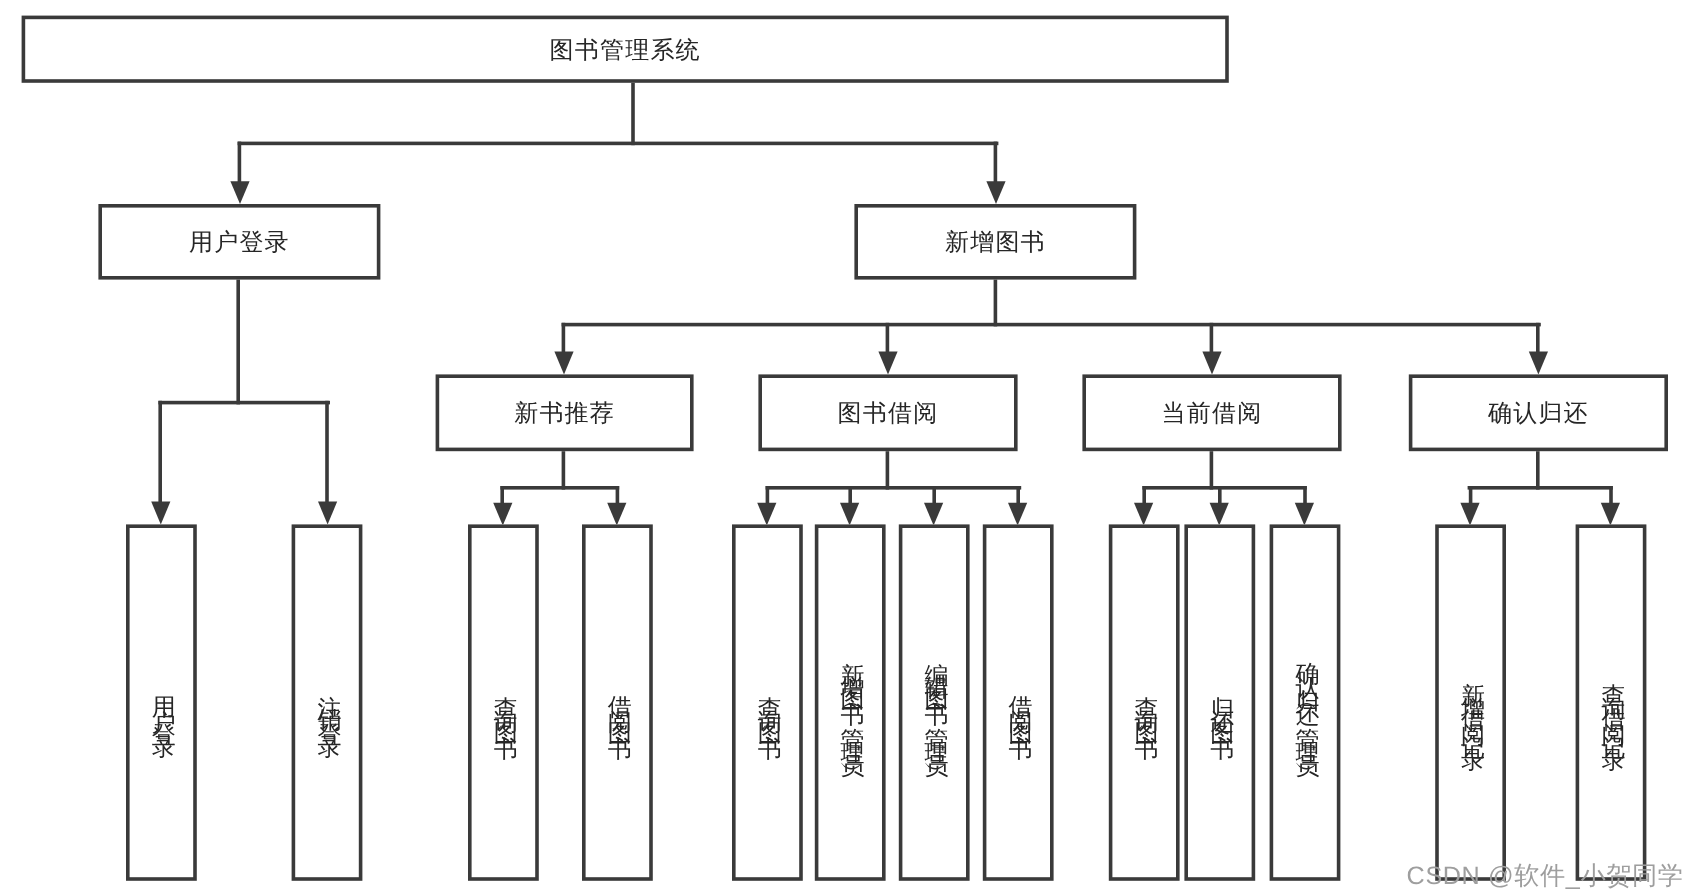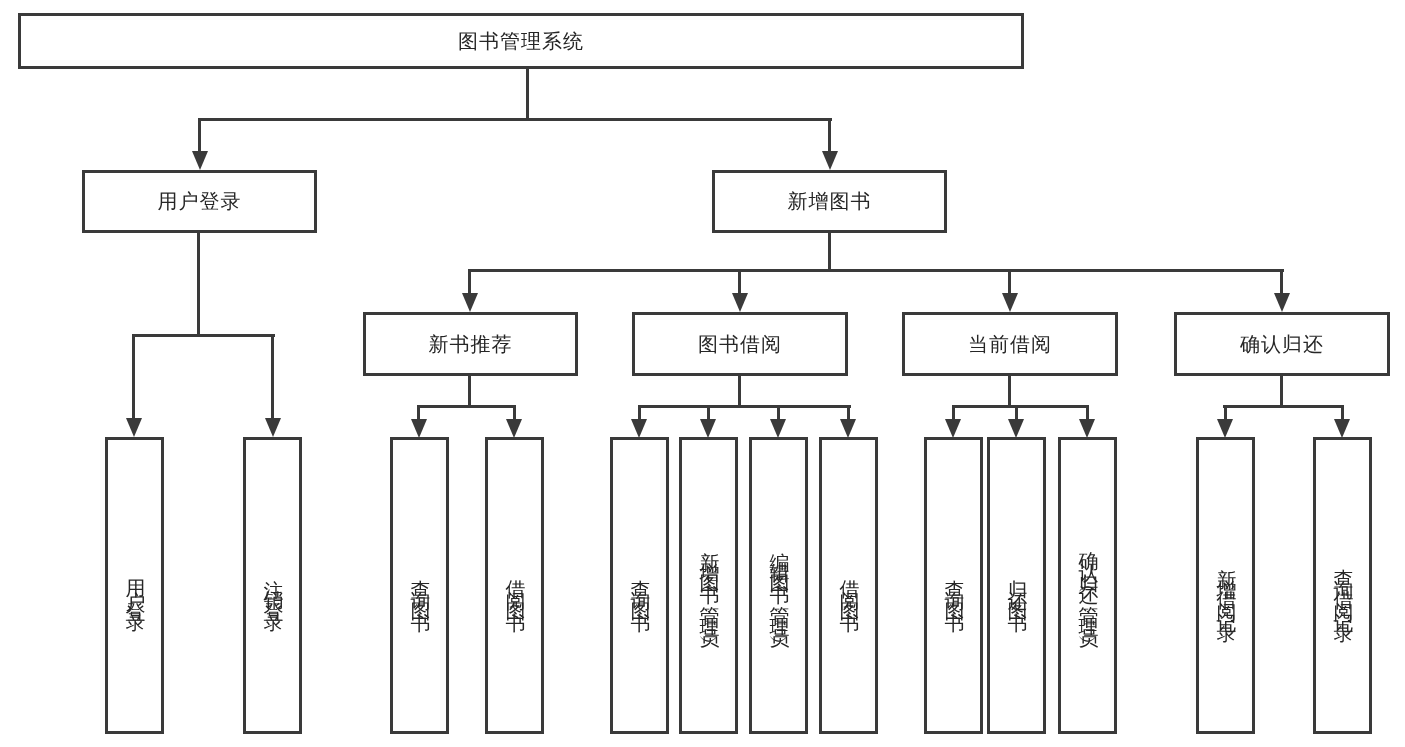--- a/index.html
+++ b/index.html
@@ -118,14 +118,15 @@
   <div class="vb" style="left:749px;">编辑图书（管理员）</div>
   <div class="vb" style="left:819px;">借阅图书</div>
 
   <div class="vb" style="left:924px;">查询图书</div>
   <div class="vb" style="left:987px;">归还图书</div>
   <div class="vb" style="left:1058px;">确认归还（管理员）</div>
 
   <div class="vb" style="left:1196px;">新增借阅记录</div>
   <div class="vb" style="left:1313px;">查询借阅记录</div>
 
+  <div class="watermark">CSDN @软件_小贺同学</div>
 
 </div>
 
 </body></html>

